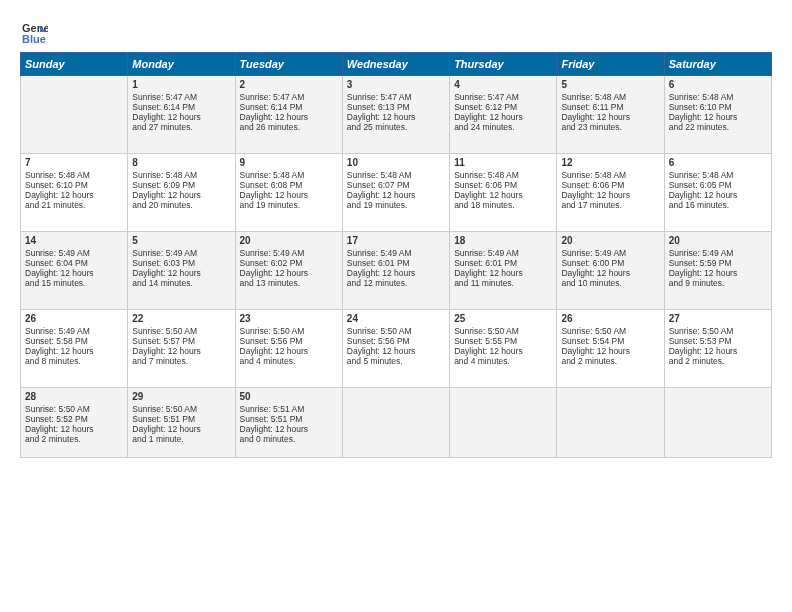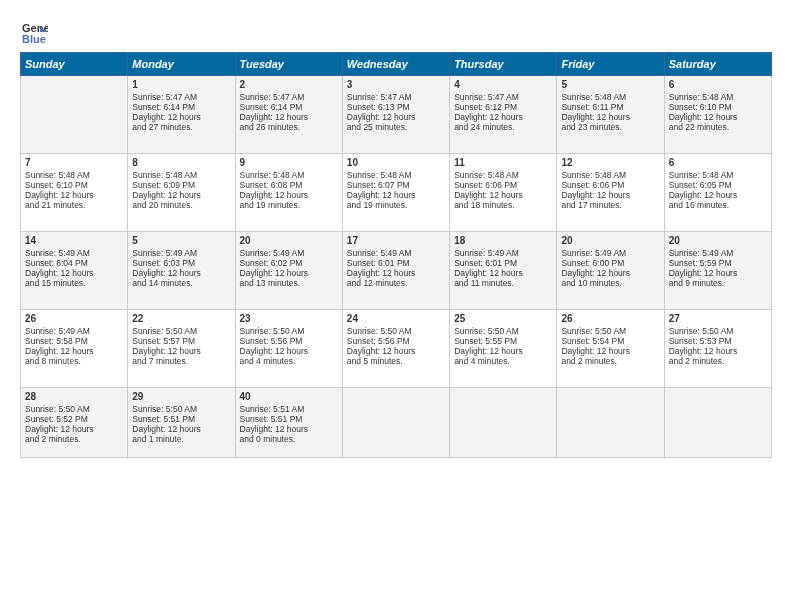--- a/index.html
+++ b/index.html
@@ -332,21 +332,21 @@
             <div>and 2 minutes.</div>
           </td>
           <td>
             <span class="day-num">29</span>
             <div>Sunrise: 5:50 AM</div>
             <div>Sunset: 5:51 PM</div>
             <div>Daylight: 12 hours</div>
             <div>and 1 minute.</div>
           </td>
           <td>
-            <span class="day-num">40</span>
+            <span class="day-num">50</span>
             <div>Sunrise: 5:51 AM</div>
             <div>Sunset: 5:51 PM</div>
             <div>Daylight: 12 hours</div>
             <div>and 0 minutes.</div>
           </td>
           <td class="cell-empty"></td>
           <td class="cell-empty"></td>
           <td class="cell-empty"></td>
           <td class="cell-empty"></td>
         </tr>

